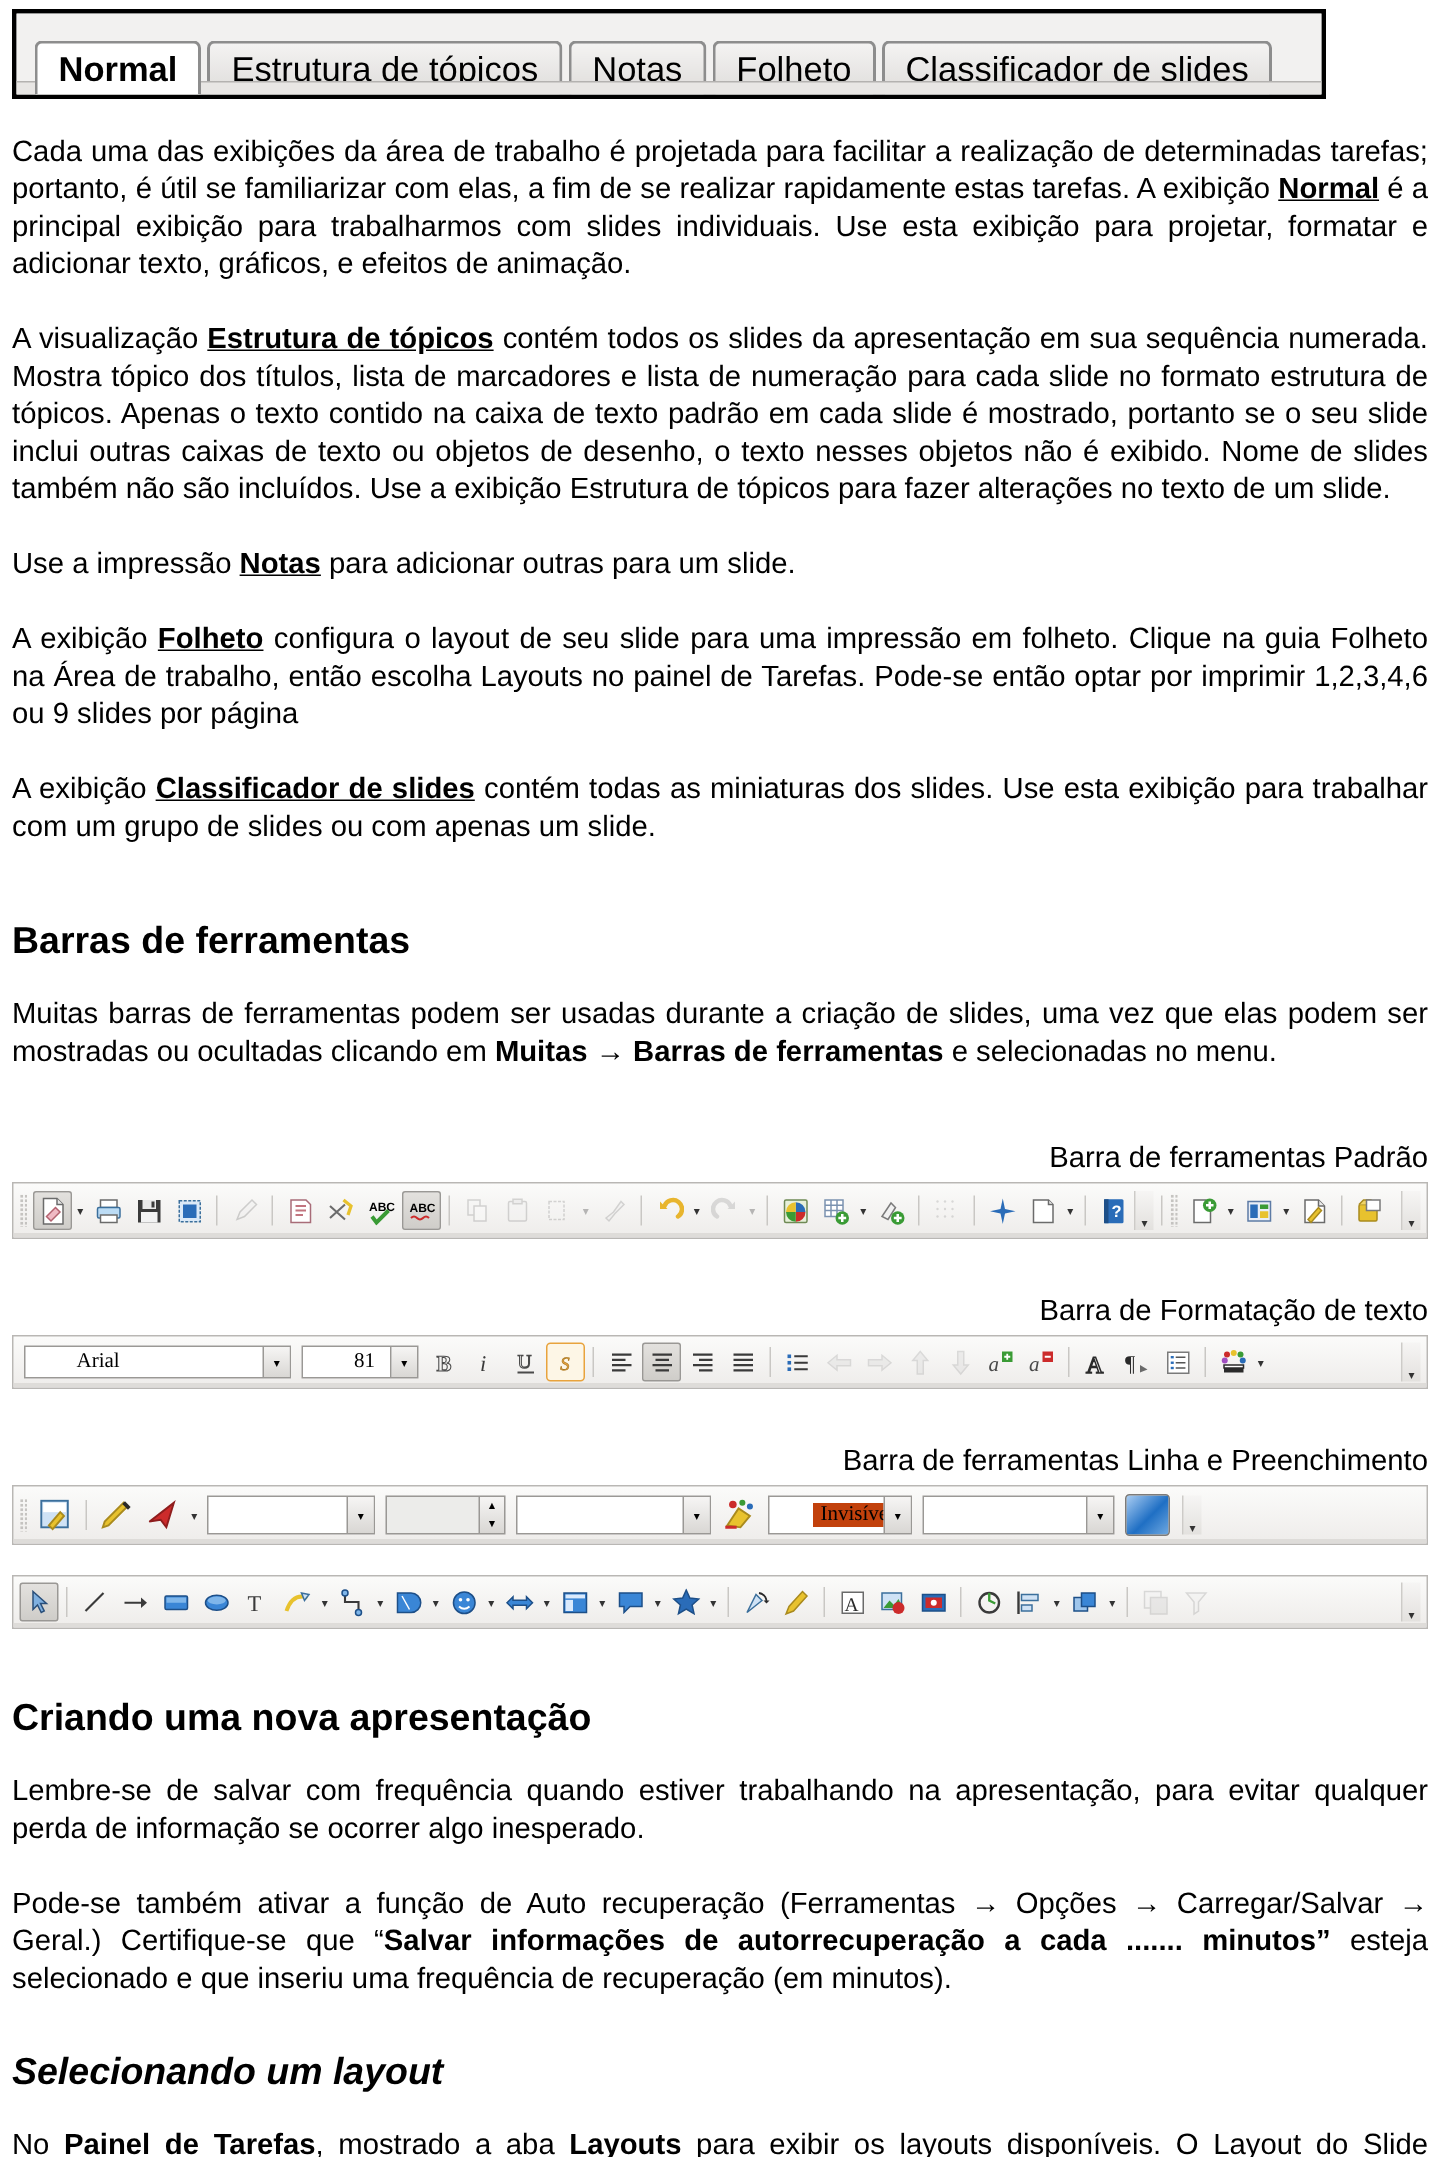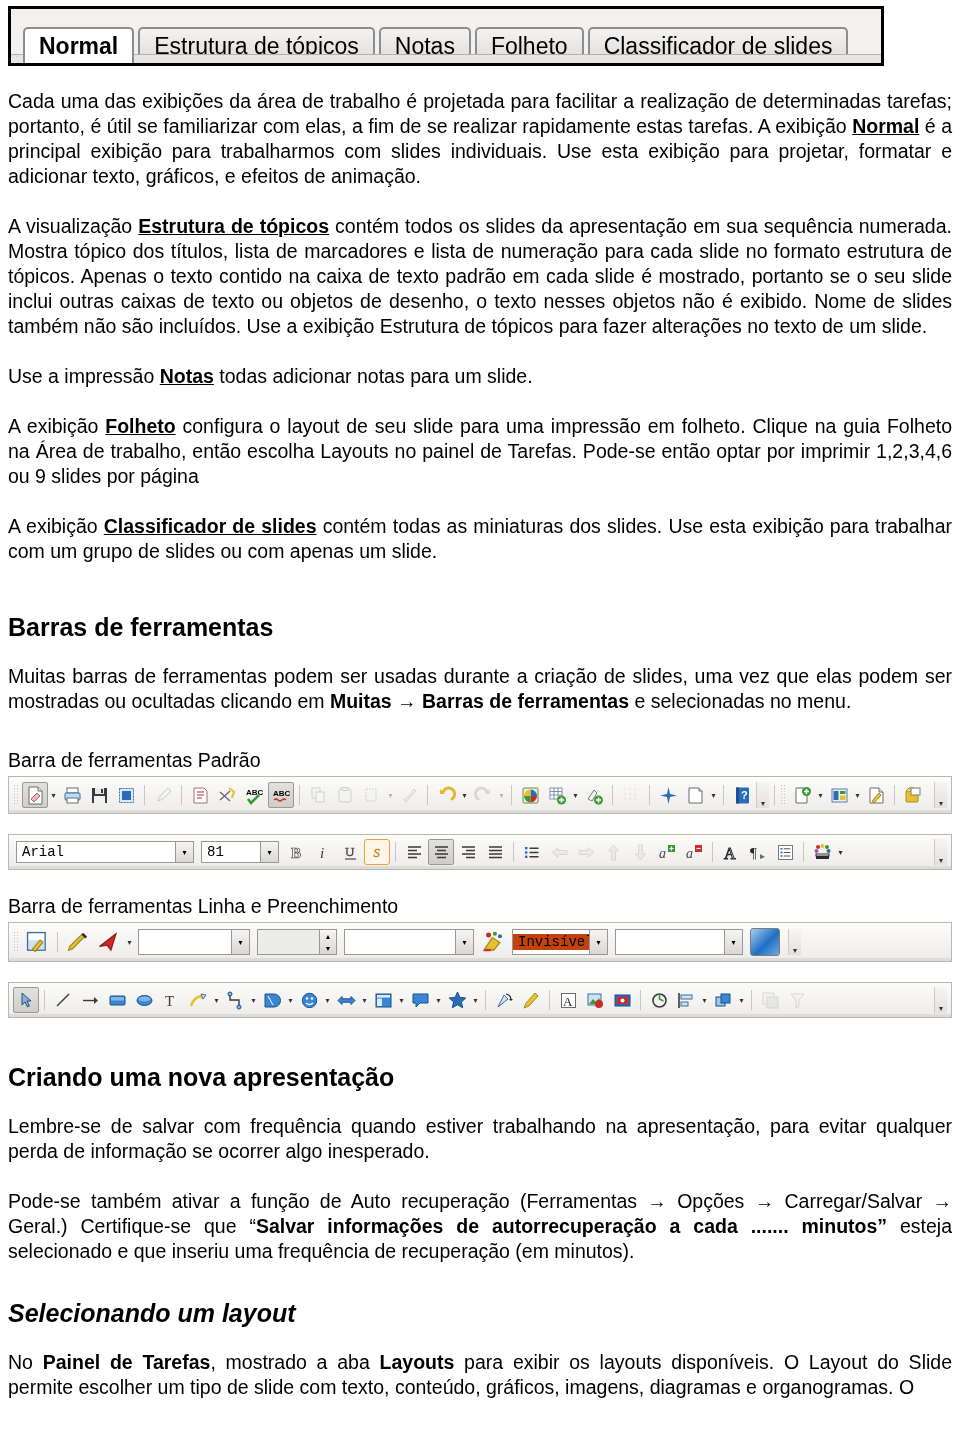--- a/index.html
+++ b/index.html
@@ -99,22 +99,23 @@
     font-size: 25px;
     font-weight: bold;
     font-style: italic;
     margin: 0;
     line-height: 30px;
     font-family: "Liberation Sans", sans-serif;
   }
   .caption {
     font-size: 19.5px;
     line-height: 25px;
-    margin: 4px 0 3px 0;
+    margin: 16px 0 3px 0;
     font-family: "Liberation Sans", sans-serif;
+    text-align: right;
   }
 
   
   .toolbar {
     background: linear-gradient(#fbfbfa, #eeecea);
     border: 1px solid #b9b7b4;
     box-sizing: border-box;
     display: flex;
     align-items: center;
     padding: 0 4px;
@@ -194,25 +195,26 @@
     background: #fff;
     display: flex;
     align-items: center;
     box-sizing: border-box;
     flex: 0 0 auto;
     margin: 0 3px;
   }
   .combo .ctext {
     padding: 0 5px;
     font-size: 14px;
-    font-family: Liberation Mono, monospace;
+    font-family: Liberation Serif, serif;
     white-space: nowrap;
     overflow: hidden;
     flex: 1 1 auto;
     color: #000;
+    margin-left: 29px;
   }
   .combo .cbtn {
     width: 17px;
     height: 20px;
     background: linear-gradient(#f6f5f4, #d9d7d4);
     border-left: 1px solid #9a9895;
     display: flex;
     align-items: center;
     justify-content: center;
     font-size: 8px;
@@ -274,21 +276,21 @@
 <div class="content">
 
   <p class="para"><span>Cada uma das  exibições  da área de trabalho  é  projetada para facilitar a realização de determinadas tarefas; portanto, é útil se familiarizar com elas, a fim de se realizar rapidamente estas tarefas. A exibição </span><span class="u">Normal</span><span> é a principal exibição para trabalharmos com slides individuais. Use esta exibição para projetar, formatar e adicionar texto, gráficos, e efeitos de animação.</span></p>
 
   <p class="spacer"></p>
 
   <p class="para"><span>A visualização </span><span class="u">Estrutura de tópicos</span><span> contém todos os slides da apresentação em sua sequência numerada. Mostra tópico dos títulos, lista de marcadores e lista de numeração para cada  slide no formato estrutura de tópicos. Apenas o texto contido na caixa de texto padrão em cada slide é mostrado, portanto se o seu slide inclui outras caixas de texto ou objetos de desenho, o texto nesses objetos não é exibido. Nome de slides também não são incluídos. Use a exibição Estrutura de tópicos para fazer alterações no texto de um slide.</span></p>
 
   <p class="spacer"></p>
 
-  <p class="para"><span>Use a impressão </span><span class="u">Notas</span><span> todas adicionar notas para um slide.</span></p>
+  <p class="para"><span>Use a impressão </span><span class="u">Notas</span><span> para adicionar outras para um slide.</span></p>
 
   <p class="spacer"></p>
 
   <p class="para"><span>A exibição </span><span class="u">Folheto</span><span> configura o layout de seu slide para uma impressão em folheto. Clique na guia Folheto na Área de trabalho, então escolha Layouts no painel de Tarefas. Pode-se então optar por imprimir 1,2,3,4,6 ou 9 slides por página</span></p>
 
   <p class="spacer"></p>
 
   <p class="para"><span>A exibição </span><span class="u">Classificador de slides</span><span> contém todas as miniaturas dos slides. Use esta exibição para trabalhar com um grupo de slides ou com apenas um slide.</span></p>
 
   <div style="height:48px"></div>
@@ -522,20 +524,21 @@
           <rect x="2" y="5" width="12" height="11" rx="1" fill="#e8c22e" stroke="#a98a1e"></rect>
           <path d="M2 5l3-3h5l2 3" fill="#f0d468" stroke="#a98a1e"></path>
           <rect x="7" y="2" width="9" height="7" fill="#fff" stroke="#7a7a7a"></rect>
         </svg>
     </div>
     <div class="endcaret">▾</div>
   </div>
 
   <div style="height:20px"></div>
 
+  <div class="caption">Barra de Formatação de texto</div>
 
   <div class="toolbar" style="height:36px;width:944px;">
     <div class="combo" style="width:178px">
       <div class="ctext">Arial</div>
       <div class="cbtn">▾</div>
     </div>
     <div class="combo" style="width:78px">
       <div class="ctext">81</div>
       <div class="cbtn">▾</div>
     </div>

